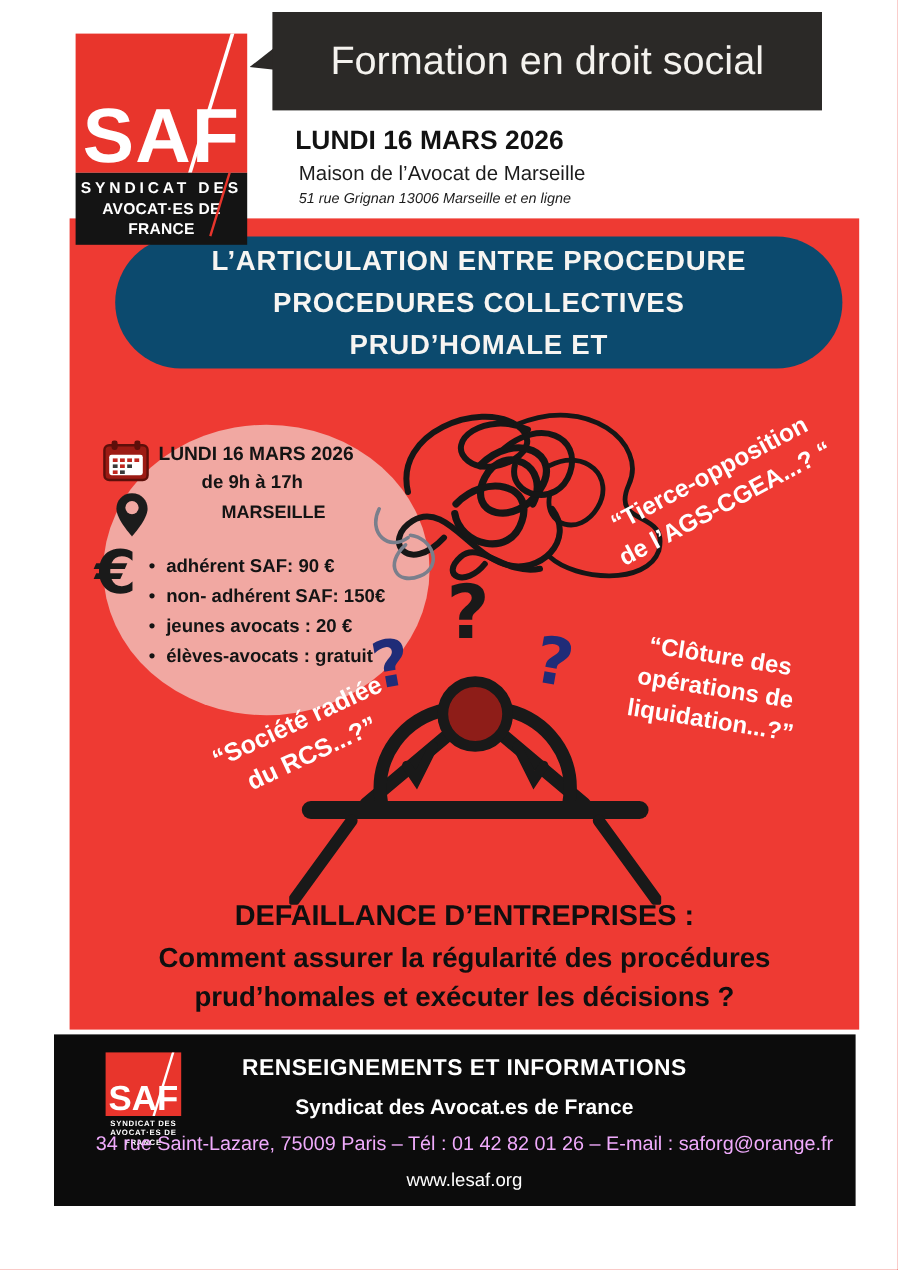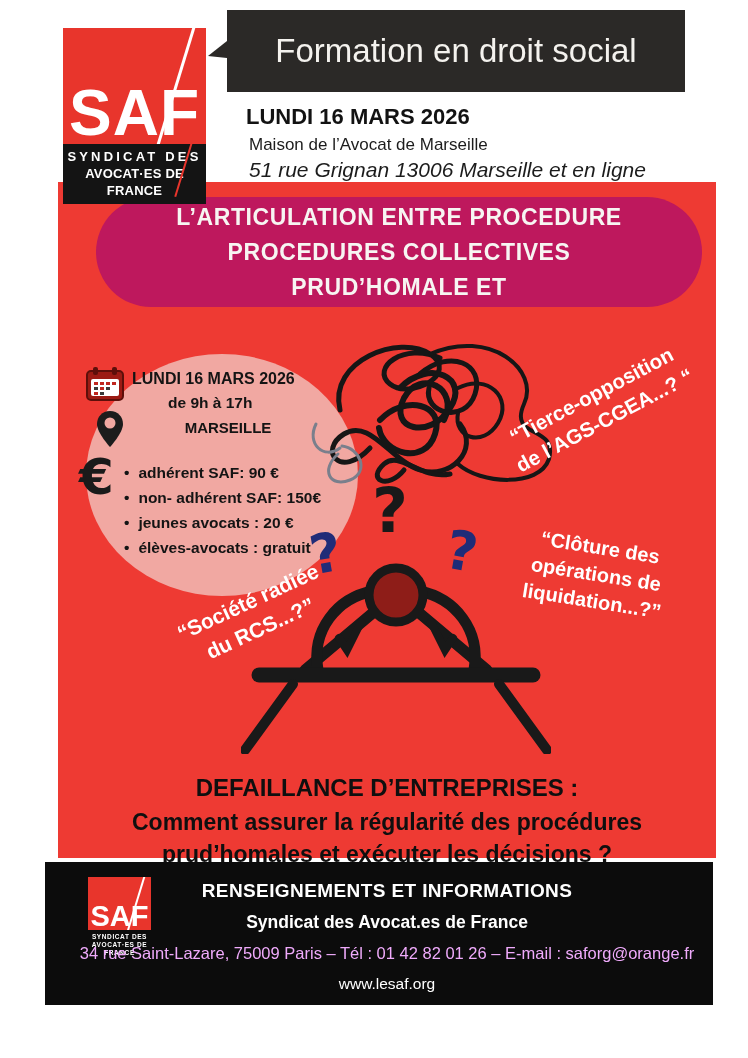--- a/index.html
+++ b/index.html
@@ -17,25 +17,25 @@
   .logo-band-l2{font-size:13px;font-weight:bold;letter-spacing:0.2px;line-height:17px;}
 
   
   .banner{position:absolute;left:227px;top:10px;width:458px;height:82px;background:#2b2927;display:flex;align-items:center;justify-content:center;z-index:4;}
   .banner-tail{position:absolute;left:208px;top:26px;width:38px;height:34px;background:#2b2927;clip-path:polygon(100% 0,100% 100%,0 88%);z-index:4;}
   .banner-title{color:#f4f2ee;font-size:33px;font-weight:400;}
 
   
   .header-date{position:absolute;left:246px;top:104px;font-size:22px;font-weight:bold;color:#121212;}
   .header-venue{position:absolute;left:249px;top:135px;font-size:17px;color:#1c1c1c;}
-  .header-address{position:absolute;left:249px;top:158px;font-size:21px;font-style:italic;color:#1c1c1c;}
+  .header-address{position:absolute;left:249px;top:158px;font-size:12px;font-style:italic;color:#1c1c1c;}
 
   
   .poster{position:absolute;left:58px;top:182px;width:658px;height:676px;background:#ee3a33;}
-  .title-bubble{position:absolute;left:38px;top:15px;width:606px;height:110px;background:#be185d;border-radius:58px;display:flex;flex-direction:column;justify-content:center;text-align:center;}
+  .title-bubble{position:absolute;left:38px;top:15px;width:606px;height:110px;background:#0c4a6e;border-radius:58px;display:flex;flex-direction:column;justify-content:center;text-align:center;}
   .title-bubble div{color:#f7f5f2;font-size:23px;font-weight:bold;letter-spacing:0.6px;line-height:35px;}
 
   .pink-ellipse{position:absolute;left:28px;top:172px;width:272px;height:242px;background:#f1a8a2;border-radius:50%;}
 
   .info-date{position:absolute;left:74px;top:188px;font-size:16px;font-weight:bold;color:#141414;}
   .info-time{position:absolute;left:110px;top:212px;font-size:15.5px;font-weight:bold;color:#141414;}
   .info-venue{position:absolute;left:80px;top:236px;width:180px;text-align:center;font-size:15px;font-weight:bold;color:#141414;line-height:19px;}
   .cal-icon{position:absolute;left:27px;top:184px;}
   .pin-icon{position:absolute;left:38px;top:228px;}
   .euro-symbol{position:absolute;left:21px;top:266px;font-size:50px;font-weight:bold;color:#1a1a1a;font-family:"DejaVu Sans",sans-serif;}
@@ -50,21 +50,21 @@
   .quote-societe{left:56px;top:404px;width:280px;font-size:21px;line-height:29px;transform:rotate(-25deg);}
   .quote-cloture{left:424px;top:352px;width:228px;font-size:20px;line-height:27px;transform:rotate(9deg);}
 
   .qmark{position:absolute;font-weight:bold;font-family:"DejaVu Sans",sans-serif;}
   .qmark-center{left:314px;top:292px;font-size:62px;color:#191919;}
   .qmark-left{left:252px;top:340px;font-size:54px;color:#202c78;transform:rotate(-10deg);}
   .qmark-right{left:388px;top:338px;font-size:54px;color:#202c78;transform:rotate(10deg);}
 
   .person{position:absolute;left:183px;top:372px;}
 
-  .defaillance{position:absolute;left:0;right:0;top:592px;text-align:center;color:#0f0f0f;}
+  .defaillance{position:absolute;left:0;right:0;top:568px;text-align:center;color:#0f0f0f;}
   .defaillance-title{font-size:24px;font-weight:bold;margin-bottom:4px;}
   .defaillance-line{font-size:23px;font-weight:bold;line-height:32px;}
 
   
   .footer{position:absolute;left:45px;top:862px;width:668px;height:143px;background:#0c0c0c;color:#ffffff;}
   .footer-logo{position:absolute;left:43px;top:15px;width:63px;}
   .footer-logo-square{position:relative;height:53px;background:#e8352c;overflow:hidden;}
   .footer-logo-diag{position:absolute;left:47px;top:-8px;width:1.5px;height:70px;background:#ffffff;transform:rotate(17deg);}
   .footer-logo-acronym{position:absolute;left:0;right:0;bottom:-3px;text-align:center;color:#ffffff;font-weight:bold;font-size:29px;}
   .footer-logo-band{text-align:center;padding-top:3px;}

